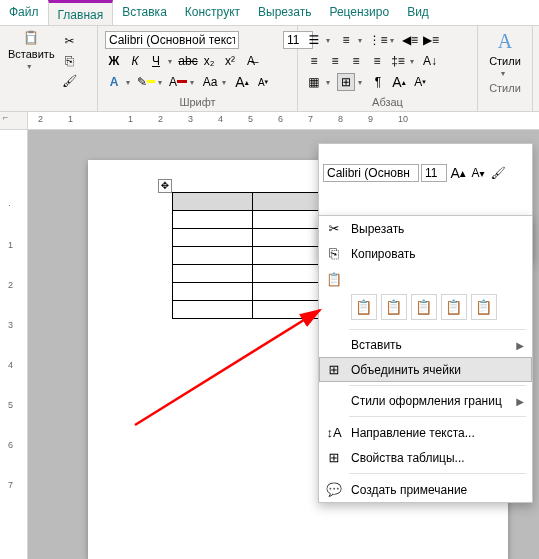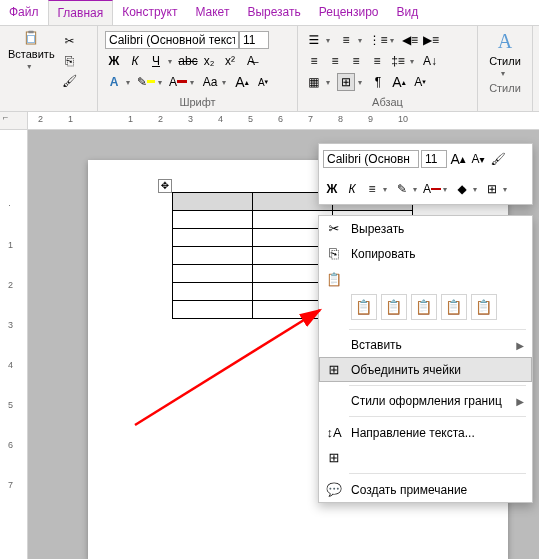--- a/index.html
+++ b/index.html
@@ -1,32 +1,32 @@
 <!DOCTYPE html>
 <html><head>
 <meta charset="utf-8">
 <style>
 * { box-sizing: border-box; margin: 0; padding: 0; font-family: 'Segoe UI', sans-serif; }
 body { background: #fff; width: 539px; height: 559px; overflow: hidden; position: relative; font-size: 12px; }
 
 .tabs { display: flex; background: #fff; border-bottom: 1px solid #d4d4d4; height: 26px; }
-.tab { padding: 5px 9px; font-size: 12px; color: #a21caf; cursor: pointer; }
-.tab.active { background: #f3f2f1; border-top: 1px solid #a21caf; border-left: 1px solid #d4d4d4; border-right: 1px solid #d4d4d4; }
+.tab { padding: 5px 9px; font-size: 12px; color: #0f766e; cursor: pointer; }
+.tab.active { background: #f3f2f1; border-top: 3px solid #a21caf; border-left: 1px solid #d4d4d4; border-right: 1px solid #d4d4d4; }
 
 .ribbon { background: #f3f2f1; display: flex; height: 86px; border-bottom: 1px solid #d4d4d4; }
 .group { border-right: 1px solid #d4d4d4; padding: 2px 4px; display: flex; flex-direction: column; position: relative; }
 .group-label { font-size: 11px; color: #666; text-align: center; padding-top: 2px; }
 .group-body { flex: 1; display: flex; align-items: flex-start; gap: 2px; }
 
 .big-btn { display: flex; flex-direction: column; align-items: center; padding: 2px 4px; font-size: 11px; gap: 2px; }
 .small-btns { display: flex; flex-direction: column; gap: 2px; padding-top: 4px; }
 .icon-row { display: flex; gap: 3px; align-items: center; }
 
 .font-box { display: flex; flex-direction: column; gap: 3px; padding: 3px; }
-.combo { display: flex; }
+.combo { display: flex; gap: 44px; }
 .combo input { border: 1px solid #ababab; font-size: 12px; padding: 1px 3px; background: #fff; }
 .btn-sm { width: 18px; height: 18px; display: inline-flex; align-items: center; justify-content: center; font-size: 12px; }
 .dd { width: 8px; font-size: 8px; color: #666; }
 
 .ruler { background: #fff; height: 18px; border-bottom: 1px solid #d4d4d4; position: relative; font-size: 9px; color: #666; overflow: hidden; display: flex; }
 .ruler-corner { width: 28px; border-right: 1px solid #d4d4d4; background: #f3f2f1; }
 .ruler-h { flex: 1; position: relative; background: #fff; }
 .ruler-h span { position: absolute; top: 2px; }
 
 .workspace { display: flex; height: 430px; }
@@ -35,21 +35,21 @@
 .page-bg { flex: 1; background: #bbb; padding: 30px 0 0 60px; position: relative; }
 .page { background: #fff; width: 420px; height: 400px; box-shadow: 0 2px 6px rgba(0,0,0,0.3); padding: 18px; }
 
 .tbl-move { width: 14px; height: 14px; border: 1px solid #888; display: inline-flex; align-items: center; justify-content: center; margin-left: 52px; margin-bottom: -1px; font-size: 10px; }
 table.doc { border-collapse: collapse; margin-left: 66px; }
 table.doc td { border: 1px solid #000; width: 80px; height: 18px; }
 table.doc tr:first-child td { background: #d9d9d9; }
 
 
 .mini-tb { position: absolute; top: 143px; left: 318px; width: 215px; background: #fff; border: 1px solid #c6c6c6; box-shadow: 0 4px 10px rgba(0,0,0,.25); z-index: 10; }
-.mini-row { display: flex; align-items: center; padding: 6px 4px; gap: 2px; }
+.mini-row { display: flex; align-items: center; padding: 20px 4px; gap: 2px; }
 .mini-row input { border: 1px solid #ababab; font-size: 12px; padding: 1px 3px; }
 
 
 .ctx { position: absolute; top: 215px; left: 318px; width: 215px; background: #fff; border: 1px solid #c6c6c6; box-shadow: 0 4px 10px rgba(0,0,0,.25); z-index: 10; font-size: 12px; }
 .ctx-item { display: flex; align-items: center; padding: 5px 8px 5px 6px; gap: 8px; cursor: default; }
 .ctx-item.hover { background: #e5e5e5; border:1px solid #b5b5b5; padding: 4px 7px 4px 5px; }
 .ctx-item .ico { width: 18px; display: flex; justify-content: center; font-size: 13px; }
 .ctx-item .arrow { margin-left: auto; font-size: 10px; color: #666; }
 .ctx-sep { height: 1px; background: #e1e1e1; margin: 3px 6px 3px 30px; }
 .paste-opts { display: flex; gap: 4px; padding: 2px 6px 6px 32px; }
@@ -59,22 +59,22 @@
 
 svg.ic { width: 16px; height: 16px; }
 .underline { text-decoration: underline; }
 </style>
 </head>
 <body>
 
 <div class="tabs">
   <div class="tab">Файл</div>
   <div class="tab active">Главная</div>
+  <div class="tab">Вставка</div>
   <div class="tab">Конструкт</div>
-  <div class="tab">Макет</div>
   <div class="tab">Вырезать</div>
   <div class="tab">Рецензиро</div>
   <div class="tab">Вид</div>
 </div>
 
 <div class="ribbon">
   <div class="group" style="width:98px">
     <div class="group-body">
       <div class="big-btn">
         <svg class="ic" viewBox="0 0 24 24">
@@ -303,20 +303,21 @@
       <span>Стили оформления границ</span>
     <span class="arrow">▶</span>
   </div>
   <div class="ctx-sep"></div>
   <div class="ctx-item">
     <span class="ico">↕A</span>
     <span>Направление текста...</span>
   </div>
   <div class="ctx-item">
     <span class="ico">⊞</span>
+    <span>Свойства таблицы...</span>
   </div>
   <div class="ctx-sep"></div>
   <div class="ctx-item">
     <span class="ico">💬</span>
     <span>Создать примечание</span>
   </div>
 </div>
 
 <svg class="arrow-line" width="210" height="130">
   <defs>

